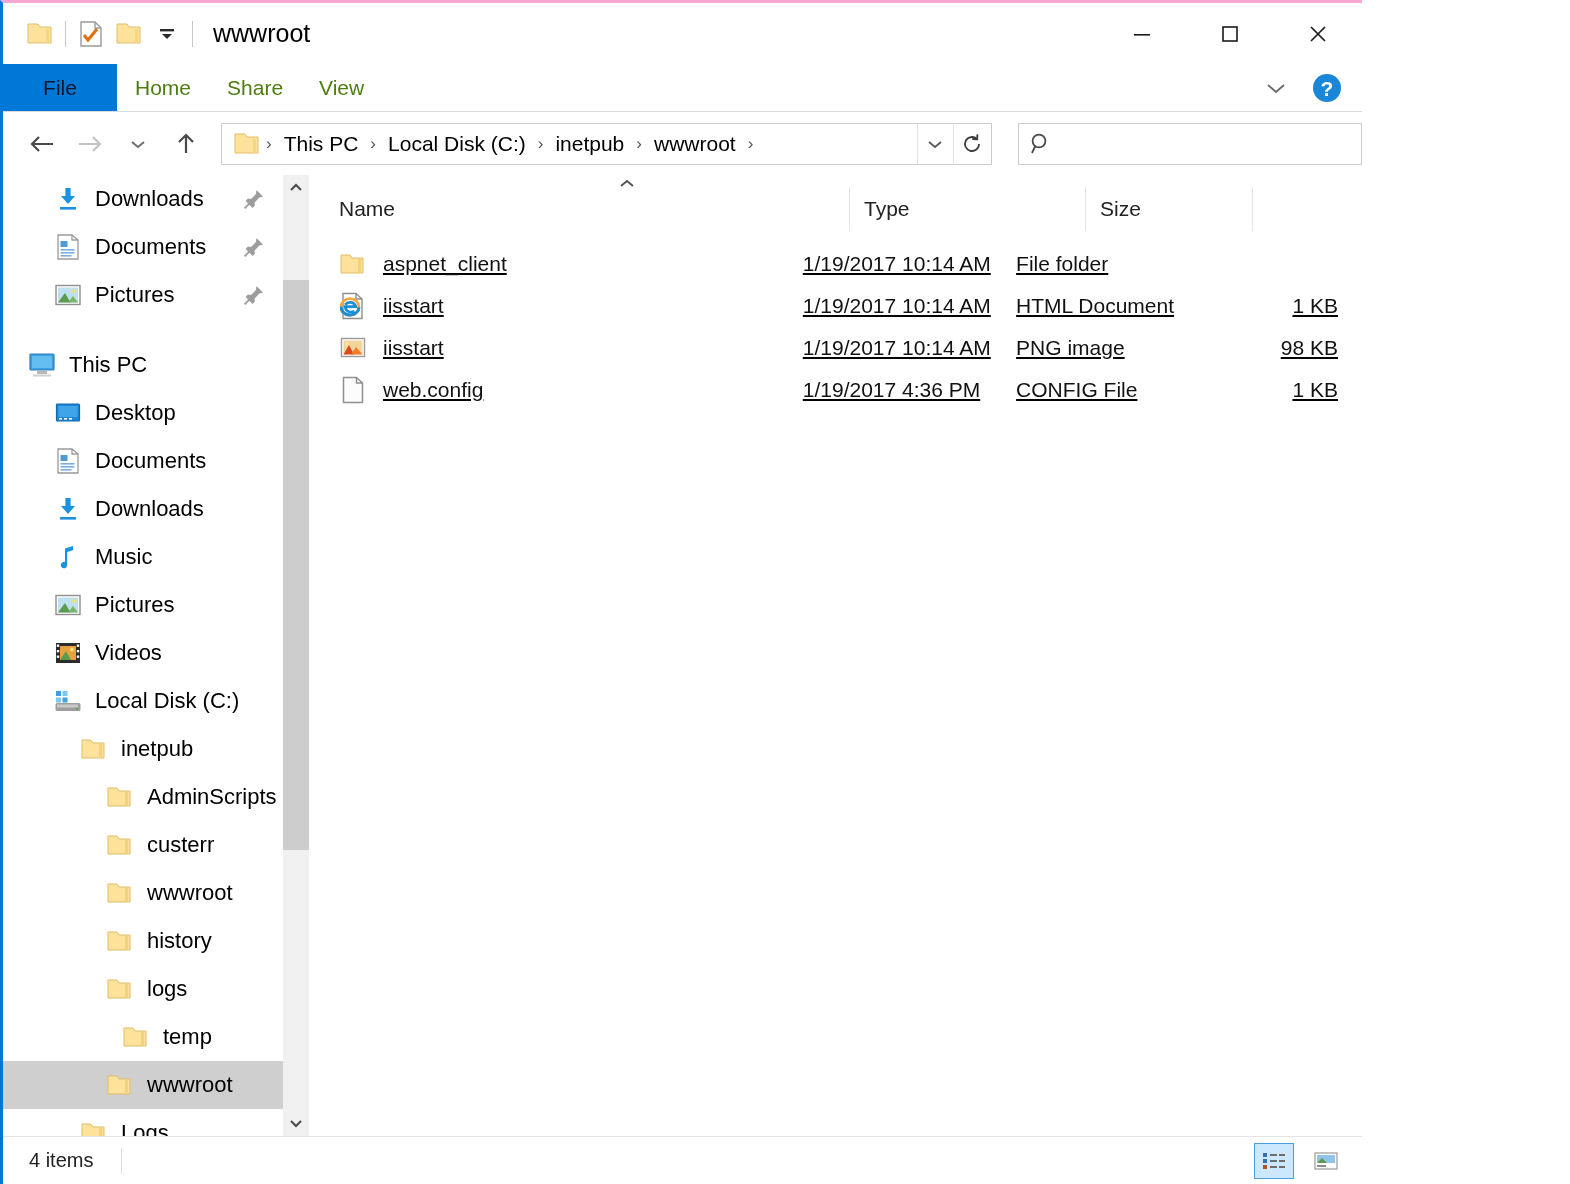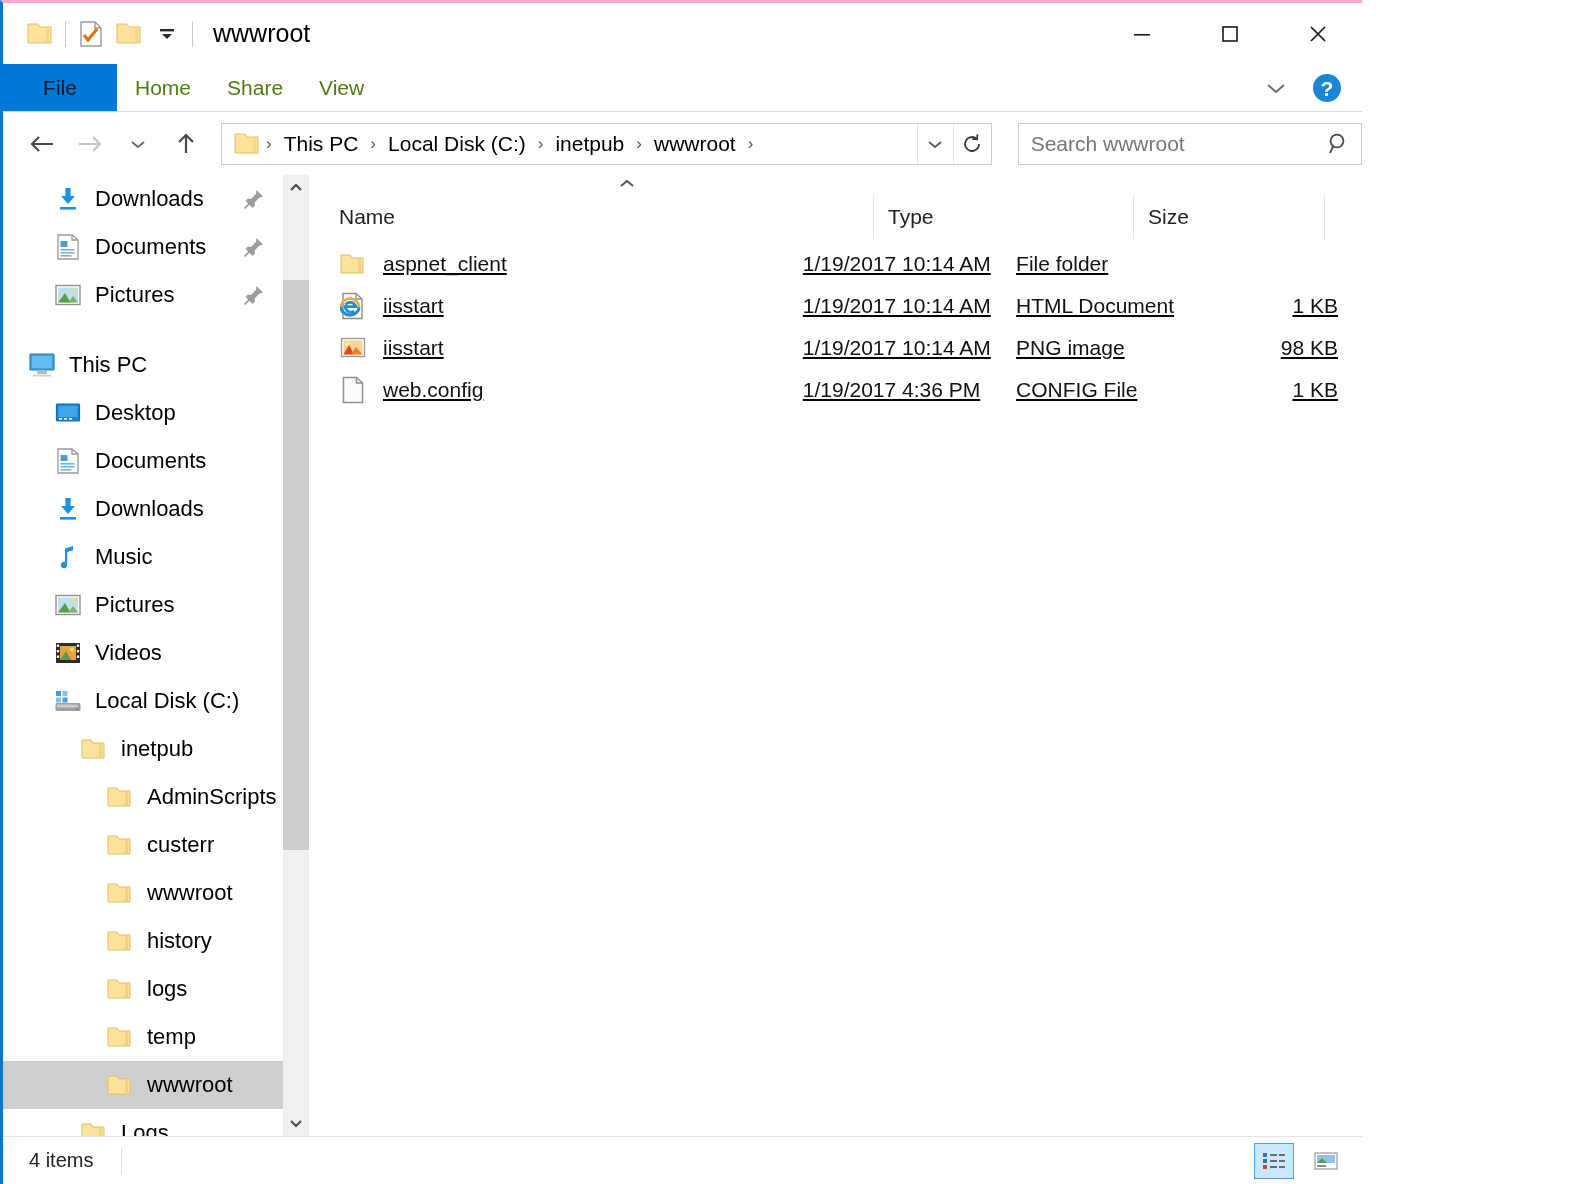--- a/index.html
+++ b/index.html
@@ -157,21 +157,21 @@
   #nav-scroll .arrow.down { position: absolute; bottom: 0; left: 0; }
 
   
   #list-pane { flex: 1; position: relative; background: #ffffff; overflow: hidden; }
   #sortmark {
     position: absolute; left: 290px; top: 0px; width: 40px; height: 18px;
     display: flex; align-items: center; justify-content: center;
   }
   #headers {
     position: absolute; left: 0; right: 0; top: 12px; height: 52px;
-    display: flex; align-items: flex-end; gap: 24px;
+    display: flex; align-items: flex-start;
   }
   .col-h {
     height: 44px; display: flex; align-items: center;
     font-size: 21px; color: #222222;
     border-left: 1px solid #e3e3e3;
     padding-left: 14px; white-space: nowrap;
   }
   .col-h:first-child { border-left: none; padding-left: 22px; }
   .col-name { width: 532px; }
   .col-date { width: 240px; }
@@ -338,21 +338,20 @@
       </div>
       <div id="refresh-btn">
         <svg width="24" height="24" viewBox="0 0 24 24">
           <path d="M19 12 a7 7 0 1 1 -2.2 -5.1" fill="none" stroke="#3a3a3a" stroke-width="1.8"></path>
           <path d="M17.4 2.4 L17.2 7.4 L12.3 7.0" fill="none" stroke="#3a3a3a" stroke-width="1.8"></path>
         </svg>
       </div>
     </div>
 
     <div id="searchbox">
-      <input id="search-input" type="text" placeholder="Search wwwroot" style="">
       <div id="search-icon-wrap">
         <svg width="26" height="26" viewBox="0 0 26 26">
           <circle cx="11" cy="10" r="6.4" fill="none" stroke="#4a4a4a" stroke-width="1.8"></circle>
           <path d="M7.5 14.5 L4 22" fill="none" stroke="#4a4a4a" stroke-width="1.8"></path>
         </svg>
       </div>
     </div>
   </div>
 
   <div id="body">
@@ -557,21 +556,21 @@
           </div>
           <div class="tree-row" style="padding-left: 100px;">
             <span class="tree-ico">
               <svg width="26" height="22" viewBox="0 0 26 22">
                 <path d="M1 2 h9 l2 3 h11 v15 h-22 z" fill="#fde29b" stroke="#e0bd66" stroke-width="1"></path>
                 <path d="M21 6 v14 h-3 V6 z" fill="#f3d27e"></path>
               </svg>
             </span>
             <span>logs</span>
           </div>
-          <div class="tree-row" style="padding-left: 100px;">
+          <div class="tree-row" style="padding-left: 100px; margin-left: 16px;">
             <span class="tree-ico">
               <svg width="26" height="22" viewBox="0 0 26 22">
                 <path d="M1 2 h9 l2 3 h11 v15 h-22 z" fill="#fde29b" stroke="#e0bd66" stroke-width="1"></path>
                 <path d="M21 6 v14 h-3 V6 z" fill="#f3d27e"></path>
               </svg>
             </span>
             <span>temp</span>
           </div>
           <div class="tree-row selected" style="padding-left: 100px;">
             <span class="tree-ico">

